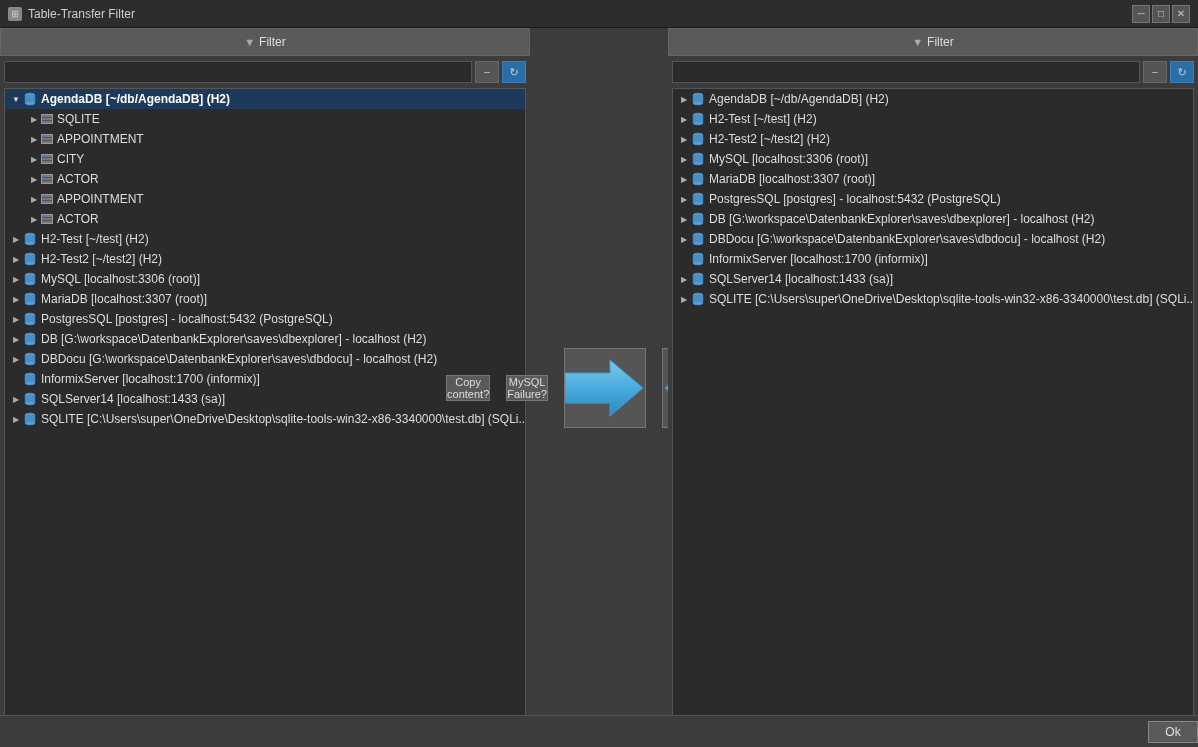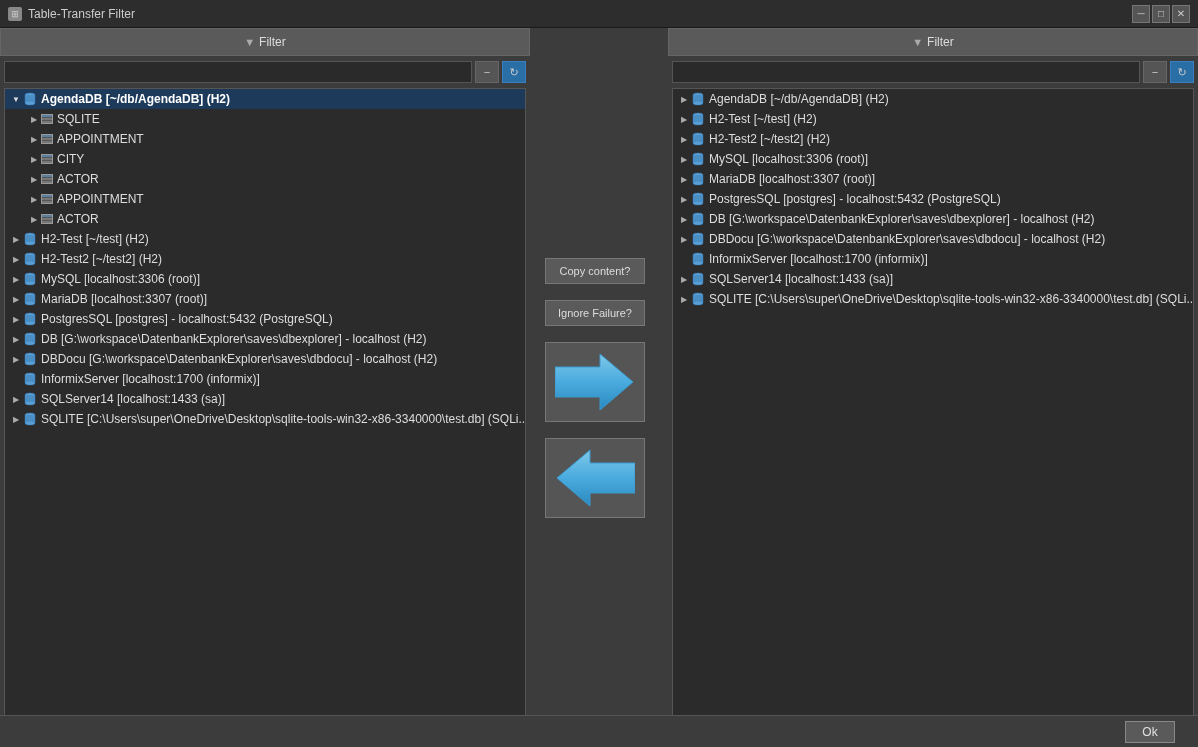--- a/index.html
+++ b/index.html
@@ -229,21 +229,20 @@
       background: #666;
       position: absolute;
       left: 2px;
       top: 0;
     }
 
     .middle-panel {
       width: 130px;
       height: 719px;
       display: flex;
-      flex-direction: column;
       align-items: center;
       justify-content: center;
       gap: 16px;
       flex-shrink: 0;
     }
 
     .copy-btn {
       width: 100px;
       height: 26px;
       background: #5a5a5a;
@@ -279,21 +278,21 @@
     .bottom-bar {
       position: absolute;
       bottom: 0;
       right: 0;
       width: 100%;
       height: 32px;
       background: #3c3c3c;
       display: flex;
       align-items: center;
       justify-content: flex-end;
-      padding-right: 23px;
+      padding-right: 0;
       border-top: 1px solid #555;
     }
     .ok-btn {
       width: 50px;
       height: 22px;
       background: #5a5a5a;
       border: 1px solid #888;
       color: #e0e0e0;
       font-size: 12px;
       cursor: pointer;
@@ -557,21 +556,21 @@
 
     <div class="scrollbar-row">
       <div class="scrollbar-track">
         <div class="scrollbar-thumb"></div>
       </div>
     </div>
   </div>
 
   <div class="middle-panel">
     <button class="copy-btn">Copy content?</button>
-    <button class="copy-btn">Ignore Failure?</button>
+    <button class="copy-btn">MySQL Failure?</button>
 
     <div class="arrow-btn">
       <svg class="arrow-right" viewBox="0 0 80 60" xmlns="http://www.w3.org/2000/svg">
         <defs>
           <linearGradient id="arrowRightGrad" x1="0%" y1="0%" x2="0%" y2="100%">
             <stop offset="0%" style="stop-color:#7ec8e8;stop-opacity:1"></stop>
             <stop offset="50%" style="stop-color:#4aabdf;stop-opacity:1"></stop>
             <stop offset="100%" style="stop-color:#2a8abf;stop-opacity:1"></stop>
           </linearGradient>
         </defs>

